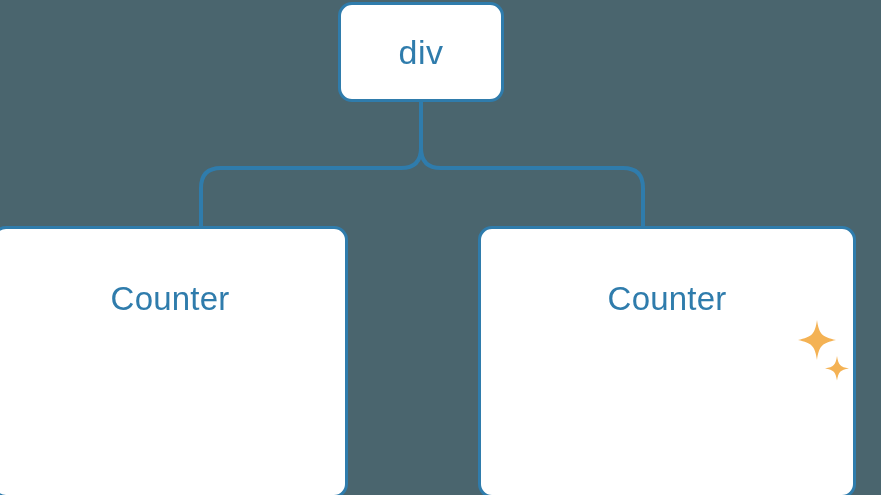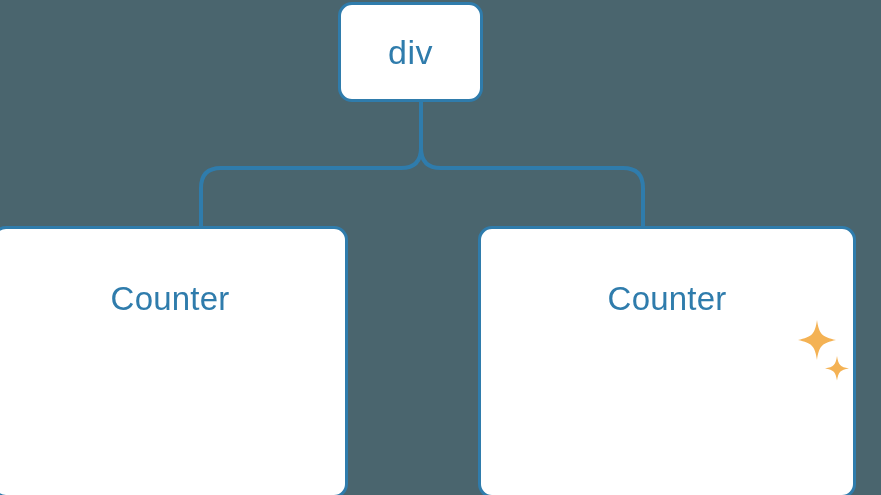--- a/index.html
+++ b/index.html
@@ -36,21 +36,21 @@
     position: absolute;
     background: #ffffff;
     border: 3px solid #2f7cac;
     border-radius: 14px;
     box-sizing: border-box;
   }
 
   #root-node {
     left: 338px;
     top: 2px;
-    width: 145px;
+    width: 166px;
     height: 100px;
     display: flex;
     align-items: center;
     justify-content: center;
   }
 
   .root-label {
     color: #2f7cac;
     font-size: 34px;
     font-weight: 400;

